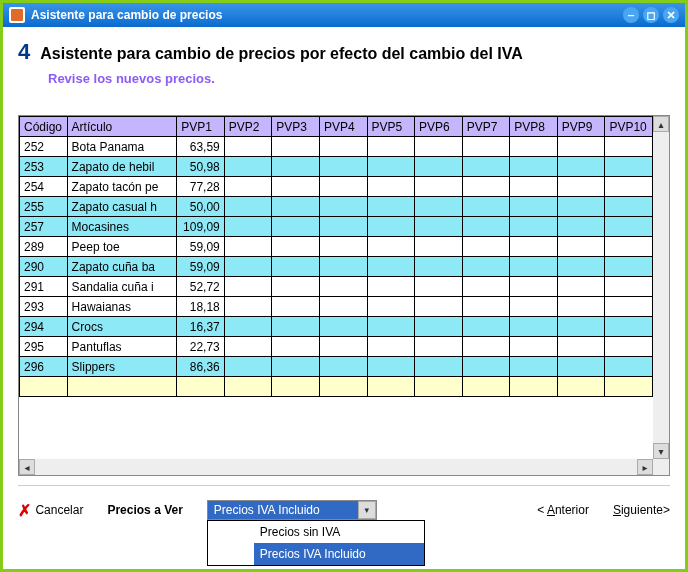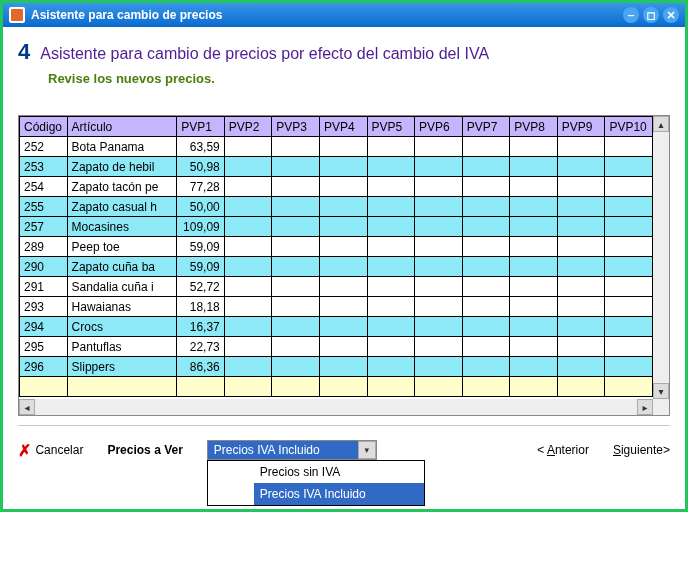--- a/index.html
+++ b/index.html
@@ -1,28 +1,28 @@
 <!DOCTYPE html>
 <html><head>
 <meta charset="utf-8">
 <style>
   html, body { margin:0; padding:0; font-family: Tahoma, Arial, sans-serif; font-size:12px; background:#fff; }
-  .window { width:688px; height:512px; border:3px solid #22c55e; box-sizing:border-box; position:relative; background:#fff; }
+  .window { width:688px; height:572px; border:3px solid #84cc16; box-sizing:border-box; position:relative; background:#fff; }
   .titlebar { height:24px; background:linear-gradient(to bottom,#3a95e8,#0a6bcf); display:flex; align-items:center; color:#fff; font-weight:bold; padding:0 6px; }
   .titlebar .app-icon { width:16px; height:16px; background:#fff; border-radius:2px; margin-right:6px; position:relative; }
   .titlebar .app-icon::after { content:""; position:absolute; inset:2px; background:#e06a2a; border-radius:1px; }
   .titlebar .title { flex:1; }
   .win-buttons { display:flex; gap:4px; }
   .win-btn { width:16px; height:16px; border-radius:8px; background:#4aa6f0; color:#fff; display:flex; align-items:center; justify-content:center; font-size:11px; line-height:1; }
 
   .content { position:absolute; top:24px; left:3px; right:3px; bottom:3px; padding:12px 12px 0 12px; box-sizing:border-box; }
   .step-row { display:flex; align-items:baseline; gap:10px; }
   .step-num { color:#003a8a; font-size:22px; font-weight:bold; }
-  .step-title { color:#4c1d95; font-size:16px; font-weight:normal; }
-  .step-sub { margin-left:30px; margin-top:6px; font-weight:bold; font-size:13px; color:#4d7c0f; }
+  .step-title { color:#000000; font-size:16px; font-weight:bold; }
+  .step-sub { margin-left:30px; margin-top:6px; font-weight:bold; font-size:13px; color:#8b5cf6; }
 
   .grid-wrap { position:absolute; left:12px; right:12px; top:88px; bottom:90px; border:1px solid #888; }
   .grid-scroll { position:absolute; top:0; left:0; right:16px; bottom:16px; overflow:hidden; }
   table { border-collapse:collapse; width:100%; table-layout:fixed; font-size:12px; }
   th, td { border:1px solid #000; padding:1px 4px; height:17px; white-space:nowrap; overflow:hidden; text-align:left; }
   th { font-weight:normal; background:#c4b5fd; }
   td.num { text-align:right; }
   tr.alt td { background:#8ee9f7; }
   tr.yellow td { background:#ffffcc; }
 

